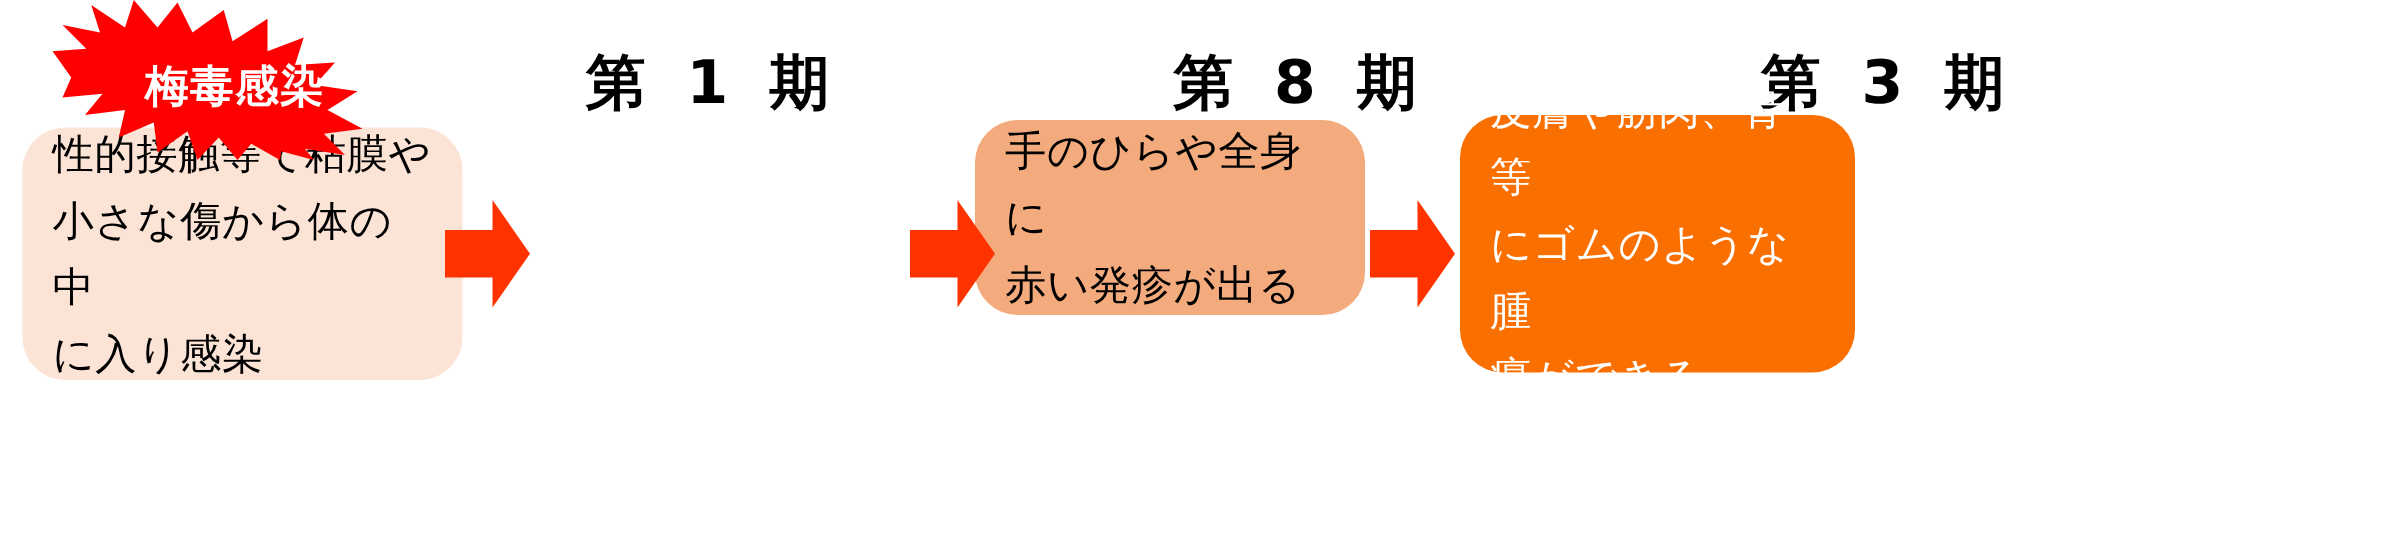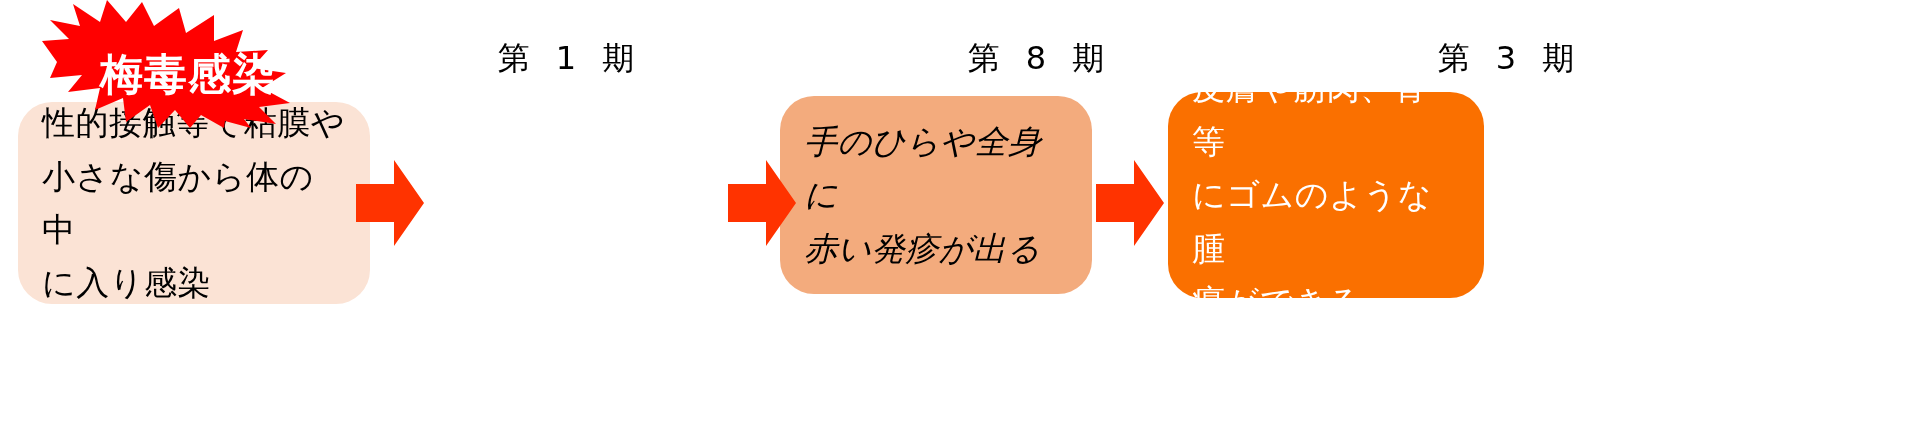--- a/index.html
+++ b/index.html
@@ -18,22 +18,22 @@
     position: relative;
     width: 1920px;
     height: 440px;
     background: #ffffff;
   }
 
   
   .stage-header {
     position: absolute;
     text-align: center;
-    font-size: 32px;
-    font-weight: normal;
+    font-size: 48px;
+    font-weight: bold;
     color: #000000;
     letter-spacing: 8px;
     white-space: nowrap;
     line-height: 1;
   }
 
   
   .stage-box {
     position: absolute;
     border-radius: 34px;
@@ -68,21 +68,21 @@
   
   .burst-wrap {
     position: absolute;
     display: block;
   }
   .burst-label {
     position: absolute;
     left: 0;
     right: 0;
     text-align: center;
-    font-size: 43px;
+    font-size: 35px;
     font-weight: bold;
     color: #ffffff;
     letter-spacing: 1px;
     white-space: nowrap;
     pointer-events: none;
   }
 </style>
 </head>
 <body>
 
@@ -94,21 +94,21 @@
 
   <div class="stage-header" style="left:1340px; top:42px; width:340px;">第 3 期</div>
 
   <div class="stage-box box-1" style="left:18px; top:102px; width:352px; height:202px;">
     <div class="stage-text text-dark">性的接触等で粘膜や
 小さな傷から体の中
 に入り感染</div>
   </div>
 
 
-  <div class="stage-box box-3" style="left:780px; top:96px; width:312px; height:198px;font-style:italic;">
+  <div class="stage-box box-3" style="left:780px; top:96px; width:312px; height:156px;">
     <div class="stage-text text-dark">手のひらや全身に
 赤い発疹が出る</div>
   </div>
 
   <div class="stage-box box-4" style="left:1168px; top:92px; width:316px; height:206px;">
     <div class="stage-text text-light">皮膚や筋肉、骨等
 にゴムのような腫
 瘍ができる</div>
   </div>
 

